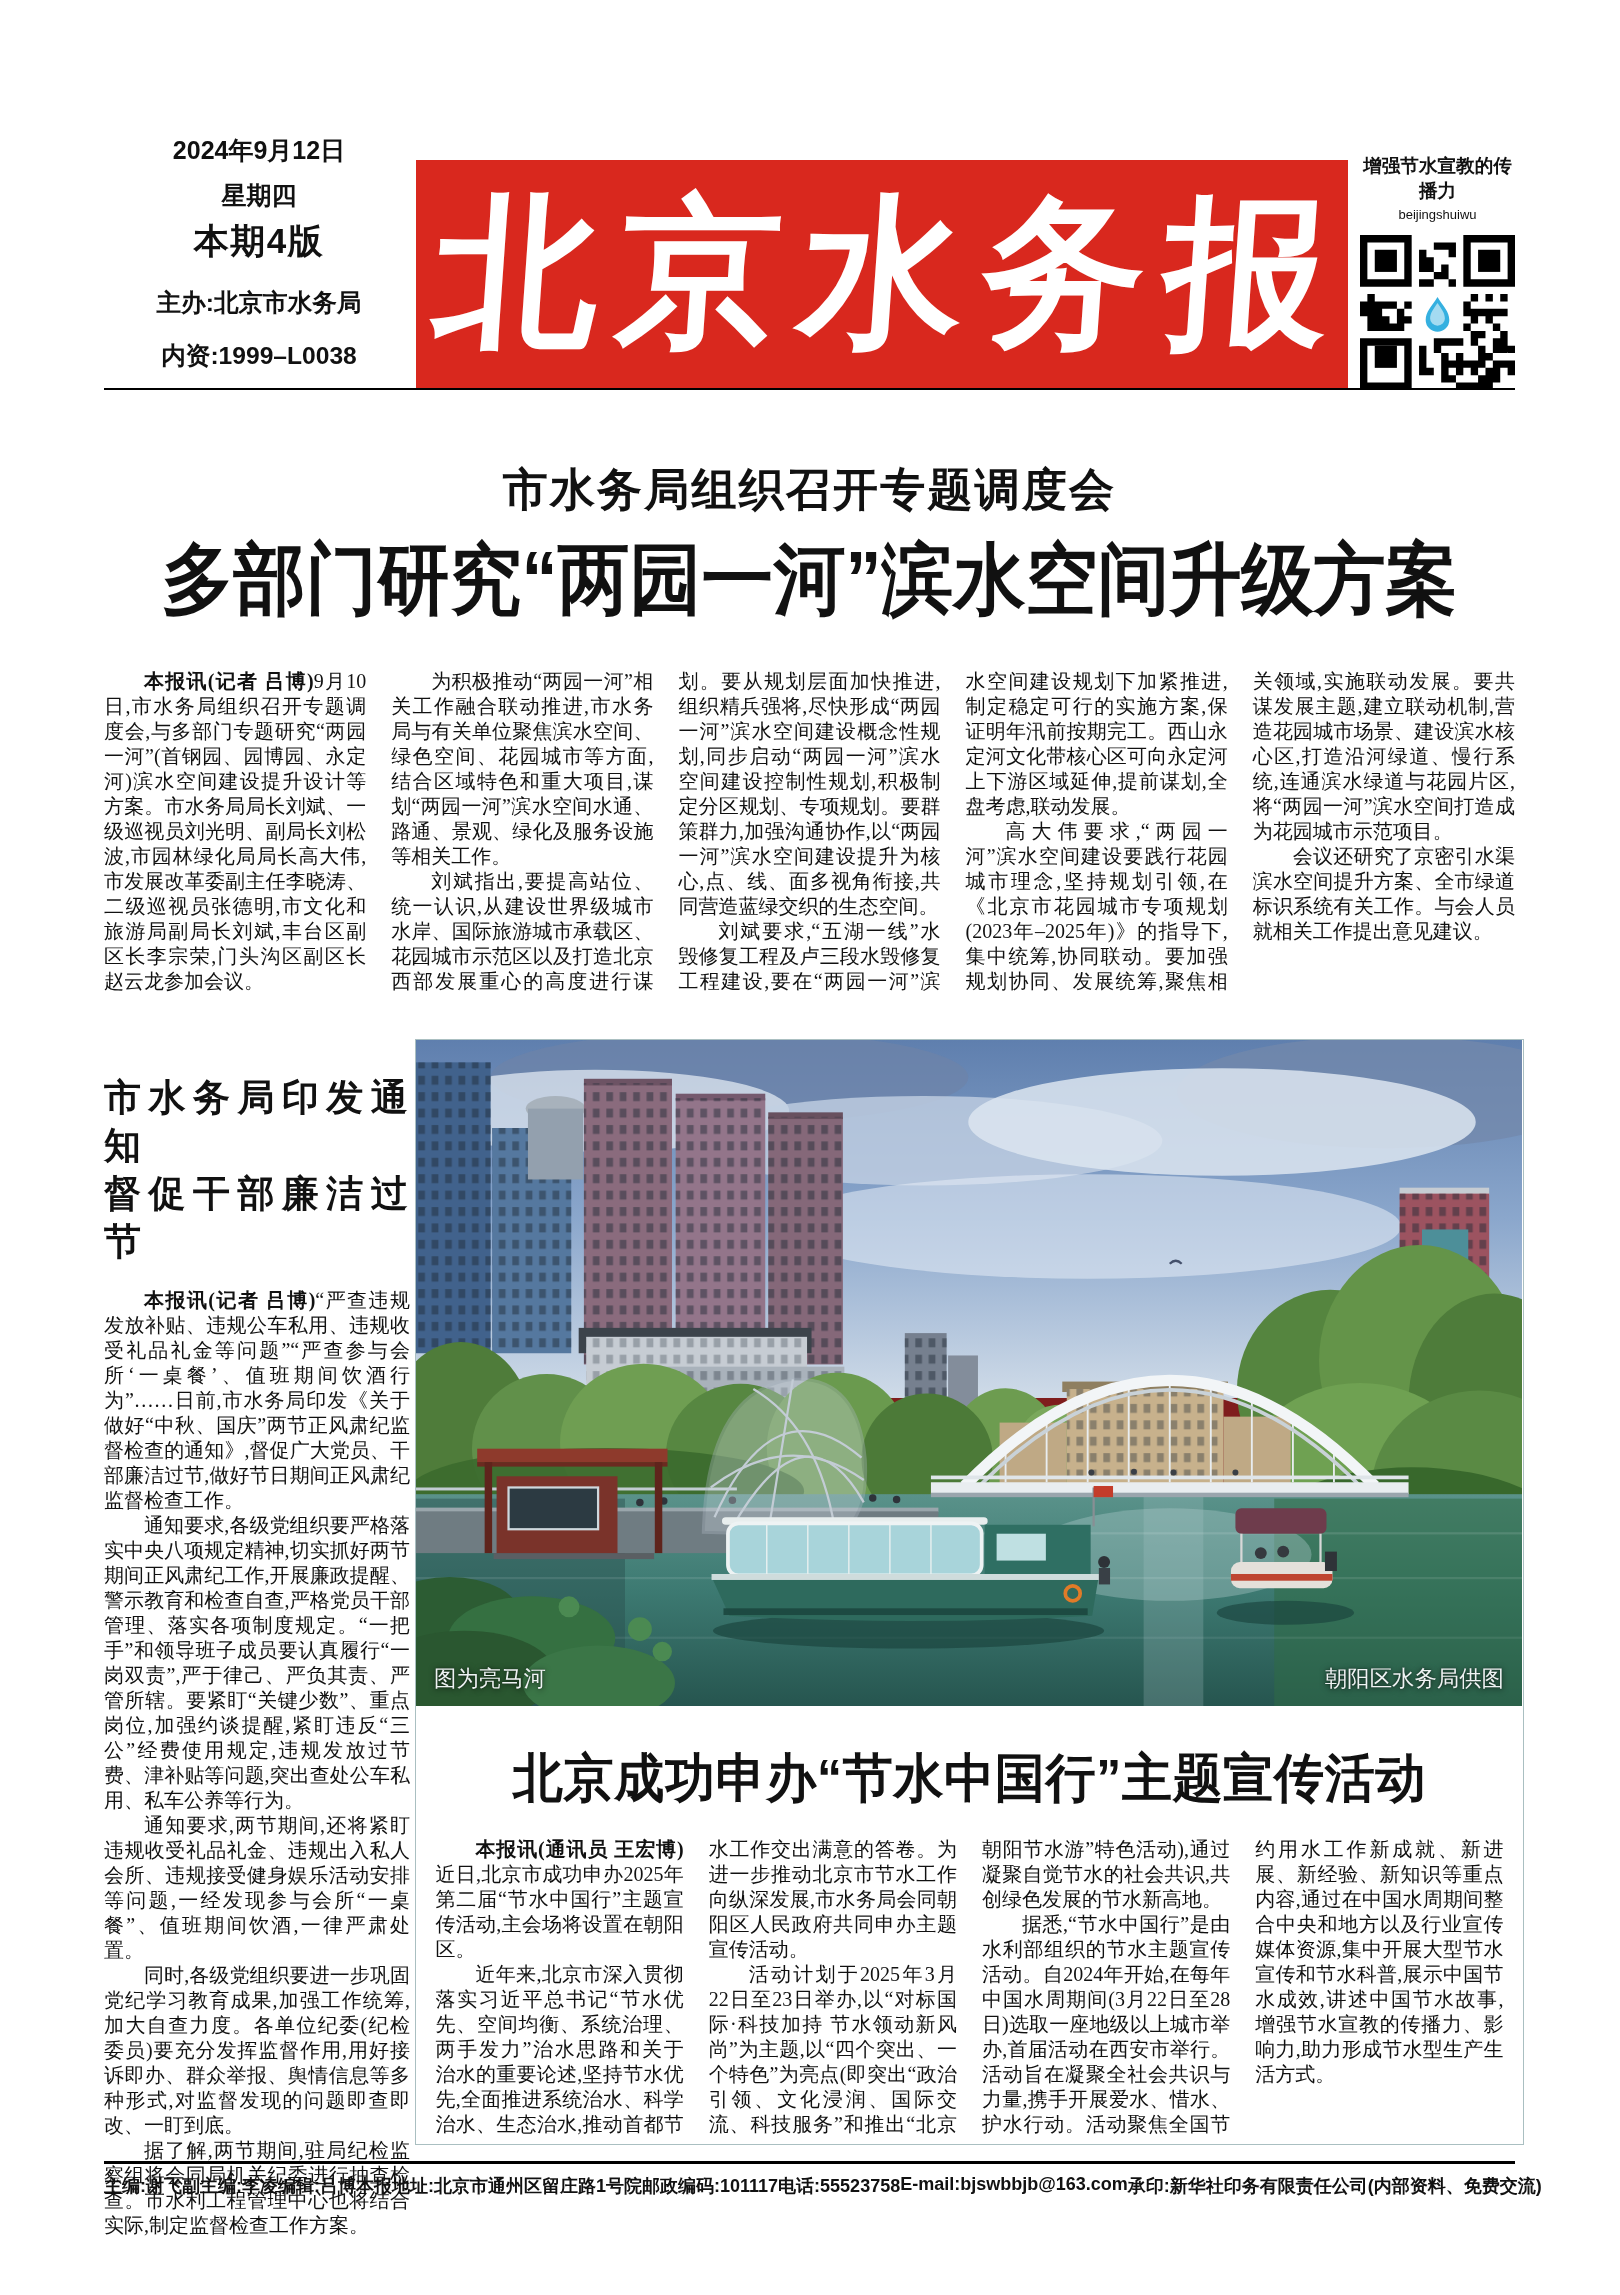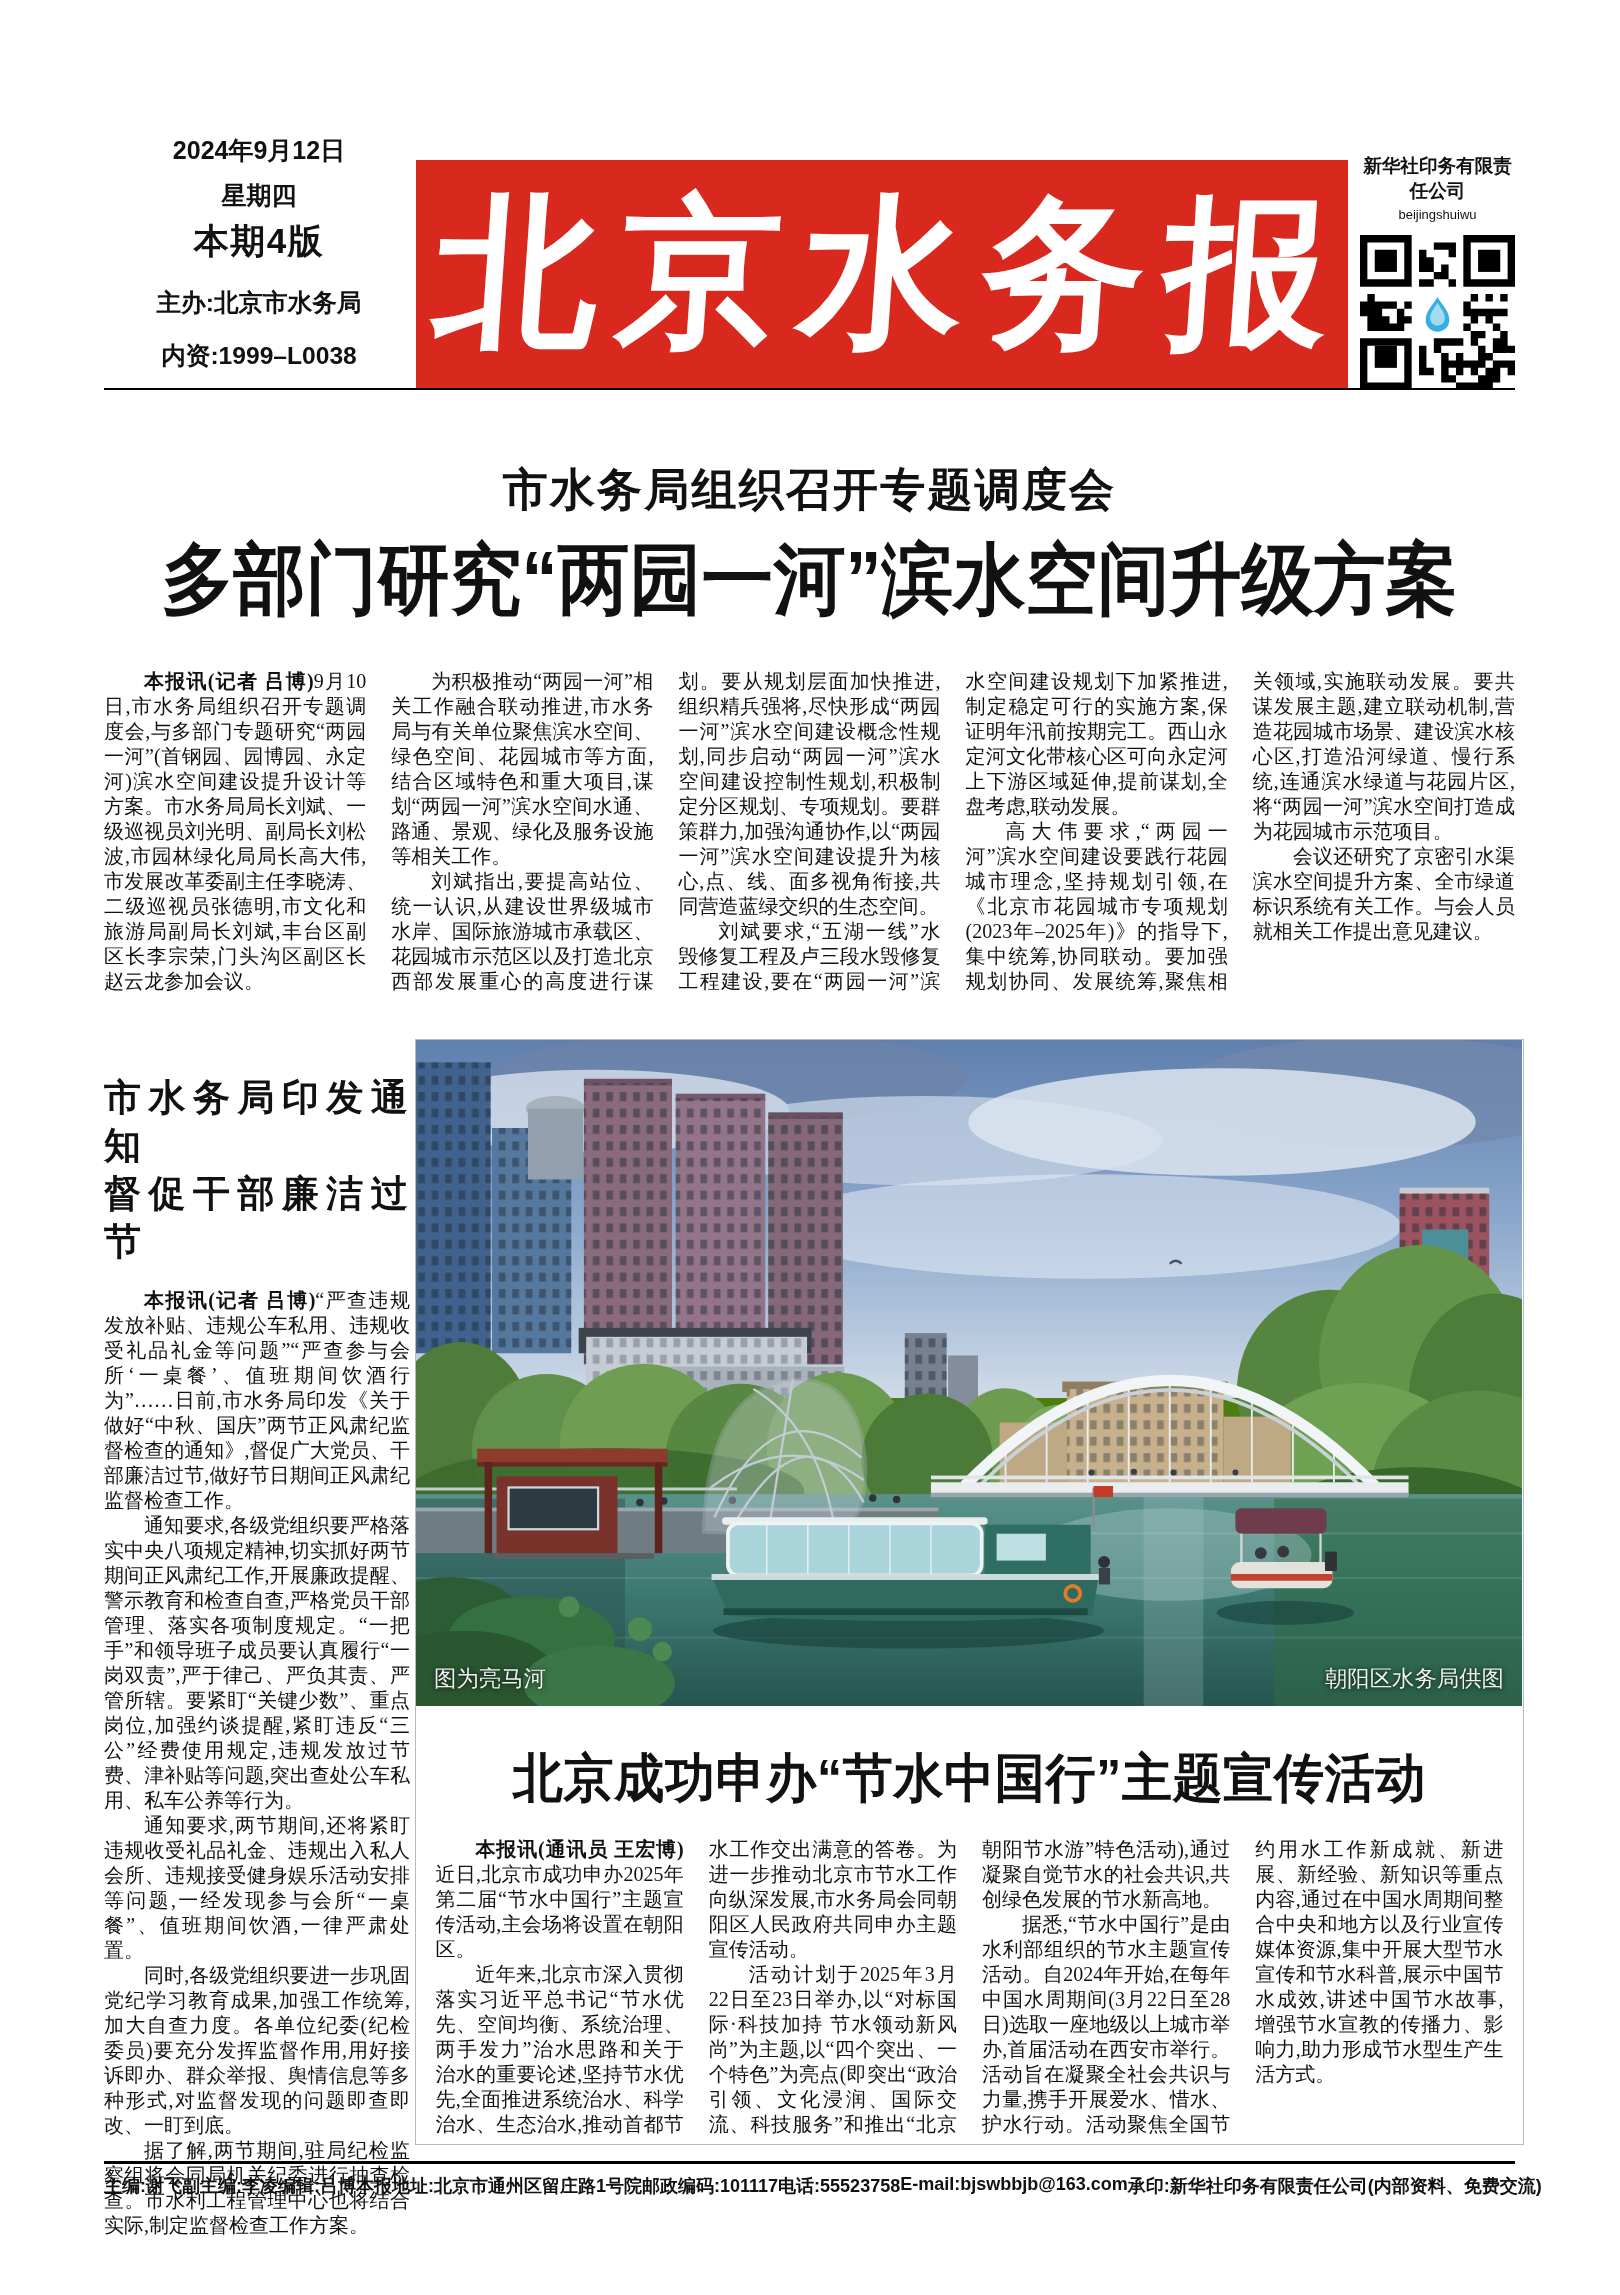--- a/index.html
+++ b/index.html
@@ -44,21 +44,21 @@
 
   
   .a2 { position:absolute; left:104px; top:1074px; width:306px; }
   .a2-title { font-size:37px; font-weight:700; line-height:48px; letter-spacing:2.2px; text-align:justify; }
   .a2-title .t-line { display:block; text-align-last:justify; }
   .a2-body { margin-top:22.4px; font-size:20px; line-height:25px; text-align:justify; }
 
   
   .box { position:absolute; left:415px; top:1039px; width:1109px; height:1106px;
          border:1.5px solid #aabfc1; background:#fff; }
-  .photo { position:relative; width:1106px; height:666px; overflow:hidden; background:#4d7c0f; }
+  .photo { position:relative; width:1106px; height:666px; overflow:hidden; background:#7f1d1d; }
   .photo svg { display:block; width:100%; height:100%; }
   .cap { position:absolute; bottom:12px; color:#eef3f3; font-size:22.4px;
          font-family:"Liberation Sans","DejaVu Sans",sans-serif; font-weight:500;
          text-shadow:0 0.7px 6px rgba(0,0,0,.75), 0 0 1.5px rgba(0,0,0,.6); }
   .cap-left  { left:18px; }
   .cap-right { right:18px; }
   .a3-headline { text-align:center; margin-top:39px;
                  font-family:"Liberation Sans","DejaVu Sans",sans-serif; font-size:50px; font-weight:900;
                  letter-spacing:0.7px; transform:scaleY(1.05); }
   .a3-cols { margin:25px 19.4px 0 19.4px; height:309px;
@@ -82,21 +82,21 @@
     <div class="mh-edition">本期4版</div>
     <div class="mh-org">主办:北京市水务局</div>
     <div class="mh-lic">内资:1999–L0038</div>
   </div>
 
   <div class="banner">
     <div class="banner-title">北京水务报</div>
   </div>
 
   <div class="qr-block">
-    <div class="qr-label">新华社印务有限责任公司</div>
+    <div class="qr-label">增强节水宣教的传播力</div>
     <div class="qr-label2">beijingshuiwu</div>
     <svg class="qr-svg" viewBox="0 0 210 210">
       <rect x="0" y="0" width="210" height="210" fill="#ffffff"></rect>
       <path id="qr-mods" d="M100 10h10v10h-10zM110 10h10v10h-10zM120 10h10v10h-10zM80 20h10v10h-10zM120 20h10v10h-10zM80 30h10v10h-10zM90 30h10v10h-10zM80 40h10v10h-10zM90 40h10v10h-10zM110 40h10v10h-10zM100 50h10v10h-10zM110 50h10v10h-10zM80 60h10v10h-10zM90 60h10v10h-10zM120 60h10v10h-10zM10 80h10v10h-10zM150 80h10v10h-10zM170 80h10v10h-10zM190 80h10v10h-10zM0 90h10v10h-10zM10 90h10v10h-10zM20 90h10v10h-10zM30 90h10v10h-10zM40 90h10v10h-10zM60 90h10v10h-10zM140 90h10v10h-10zM0 100h10v10h-10zM10 100h10v10h-10zM20 100h10v10h-10zM50 100h10v10h-10zM140 100h10v10h-10zM150 100h10v10h-10zM160 100h10v10h-10zM170 100h10v10h-10zM180 100h10v10h-10zM190 100h10v10h-10zM10 110h10v10h-10zM20 110h10v10h-10zM30 110h10v10h-10zM50 110h10v10h-10zM60 110h10v10h-10zM150 110h10v10h-10zM170 110h10v10h-10zM10 120h10v10h-10zM20 120h10v10h-10zM30 120h10v10h-10zM40 120h10v10h-10zM50 120h10v10h-10zM140 120h10v10h-10zM180 120h10v10h-10zM150 130h10v10h-10zM160 130h10v10h-10zM190 130h10v10h-10zM100 140h10v10h-10zM110 140h10v10h-10zM120 140h10v10h-10zM130 140h10v10h-10zM150 140h10v10h-10zM180 140h10v10h-10zM190 140h10v10h-10zM80 150h10v10h-10zM100 150h10v10h-10zM160 150h10v10h-10zM180 150h10v10h-10zM190 150h10v10h-10zM200 150h10v10h-10zM80 160h10v10h-10zM110 160h10v10h-10zM130 160h10v10h-10zM160 160h10v10h-10zM170 160h10v10h-10zM80 170h10v10h-10zM110 170h10v10h-10zM120 170h10v10h-10zM130 170h10v10h-10zM140 170h10v10h-10zM150 170h10v10h-10zM160 170h10v10h-10zM180 170h10v10h-10zM190 170h10v10h-10zM200 170h10v10h-10zM80 180h10v10h-10zM90 180h10v10h-10zM110 180h10v10h-10zM130 180h10v10h-10zM150 180h10v10h-10zM170 180h10v10h-10zM180 180h10v10h-10zM200 180h10v10h-10zM110 190h10v10h-10zM120 190h10v10h-10zM160 190h10v10h-10zM170 190h10v10h-10zM180 190h10v10h-10zM130 200h10v10h-10zM140 200h10v10h-10zM150 200h10v10h-10zM160 200h10v10h-10zM170 200h10v10h-10z" fill="#000"></path>
 
       <g>
         <path d="M0 0h70v70H0z M10 10v50h50V10z" fill="#000" fill-rule="evenodd"></path>
         <rect x="20" y="20" width="30" height="30" fill="#000"></rect>
         <path d="M140 0h70v70h-70z M150 10v50h50v-50z" fill="#000" fill-rule="evenodd"></path>
         <rect x="160" y="20" width="30" height="30" fill="#000"></rect>

